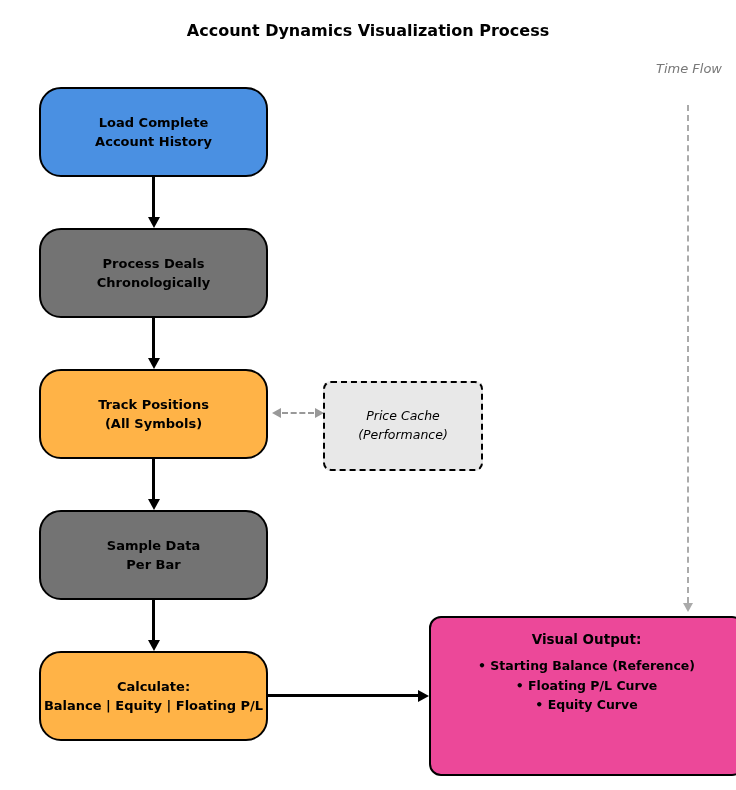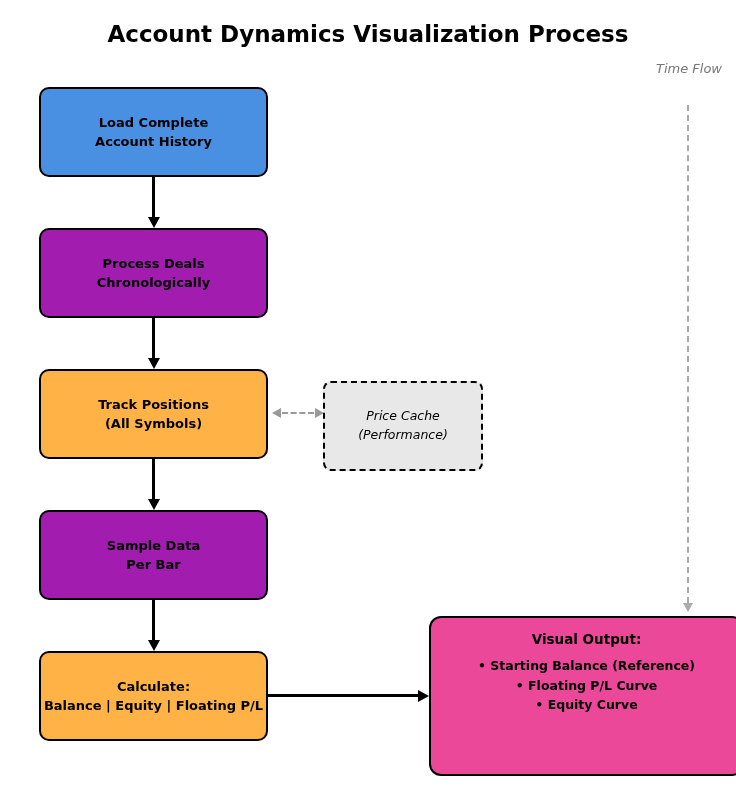--- a/index.html
+++ b/index.html
@@ -6,40 +6,40 @@
   html, body { background: #ffffff; }
   body {
     font-family: "DejaVu Sans", "Liberation Sans", sans-serif;
     width: 736px; height: 790px;
     position: relative; overflow: hidden;
   }
   #canvas { position: absolute; left: 0; top: 0; width: 736px; height: 790px; background: #ffffff; }
 
   .diagram-title {
     position: absolute; left: 0; top: 21px; width: 736px;
-    text-align: center; font-size: 23px; font-weight: bold; color: #000;
+    text-align: center; font-size: 16px; font-weight: bold; color: #000;
   }
 
   .time-flow-label {
     position: absolute; right: 14px; top: 61px;
     font-size: 13px; font-style: italic; color: #777; text-align: left;
   }
 
   
   .node {
     position: absolute;
     width: 229px; height: 90px;
-    border: 2.5px solid #000; border-radius: 10px;
+    border: 2.5px solid #000; border-radius: 22px;
     display: flex; flex-direction: column; align-items: center; justify-content: center;
     text-align: center; font-size: 13px; font-weight: bold; color: #000;
     line-height: 1.5;
   }
   .node .node-line { white-space: nowrap; }
   .c-blue   { background: #4A90E2; }
-  .c-green  { background: #a21caf; }
+  .c-green  { background: #737373; }
   .c-orange { background: #FFB347; }
 
   .node-load      { left: 39px; top: 87px; }
   .node-process   { left: 39px; top: 228px; }
   .node-track     { left: 39px; top: 369px; }
   .node-sample    { left: 39px; top: 510px; }
   .node-calculate { left: 39px; top: 651px; }
 
   .node-cache {
     position: absolute; left: 323px; top: 369px; width: 160px; height: 90px;

